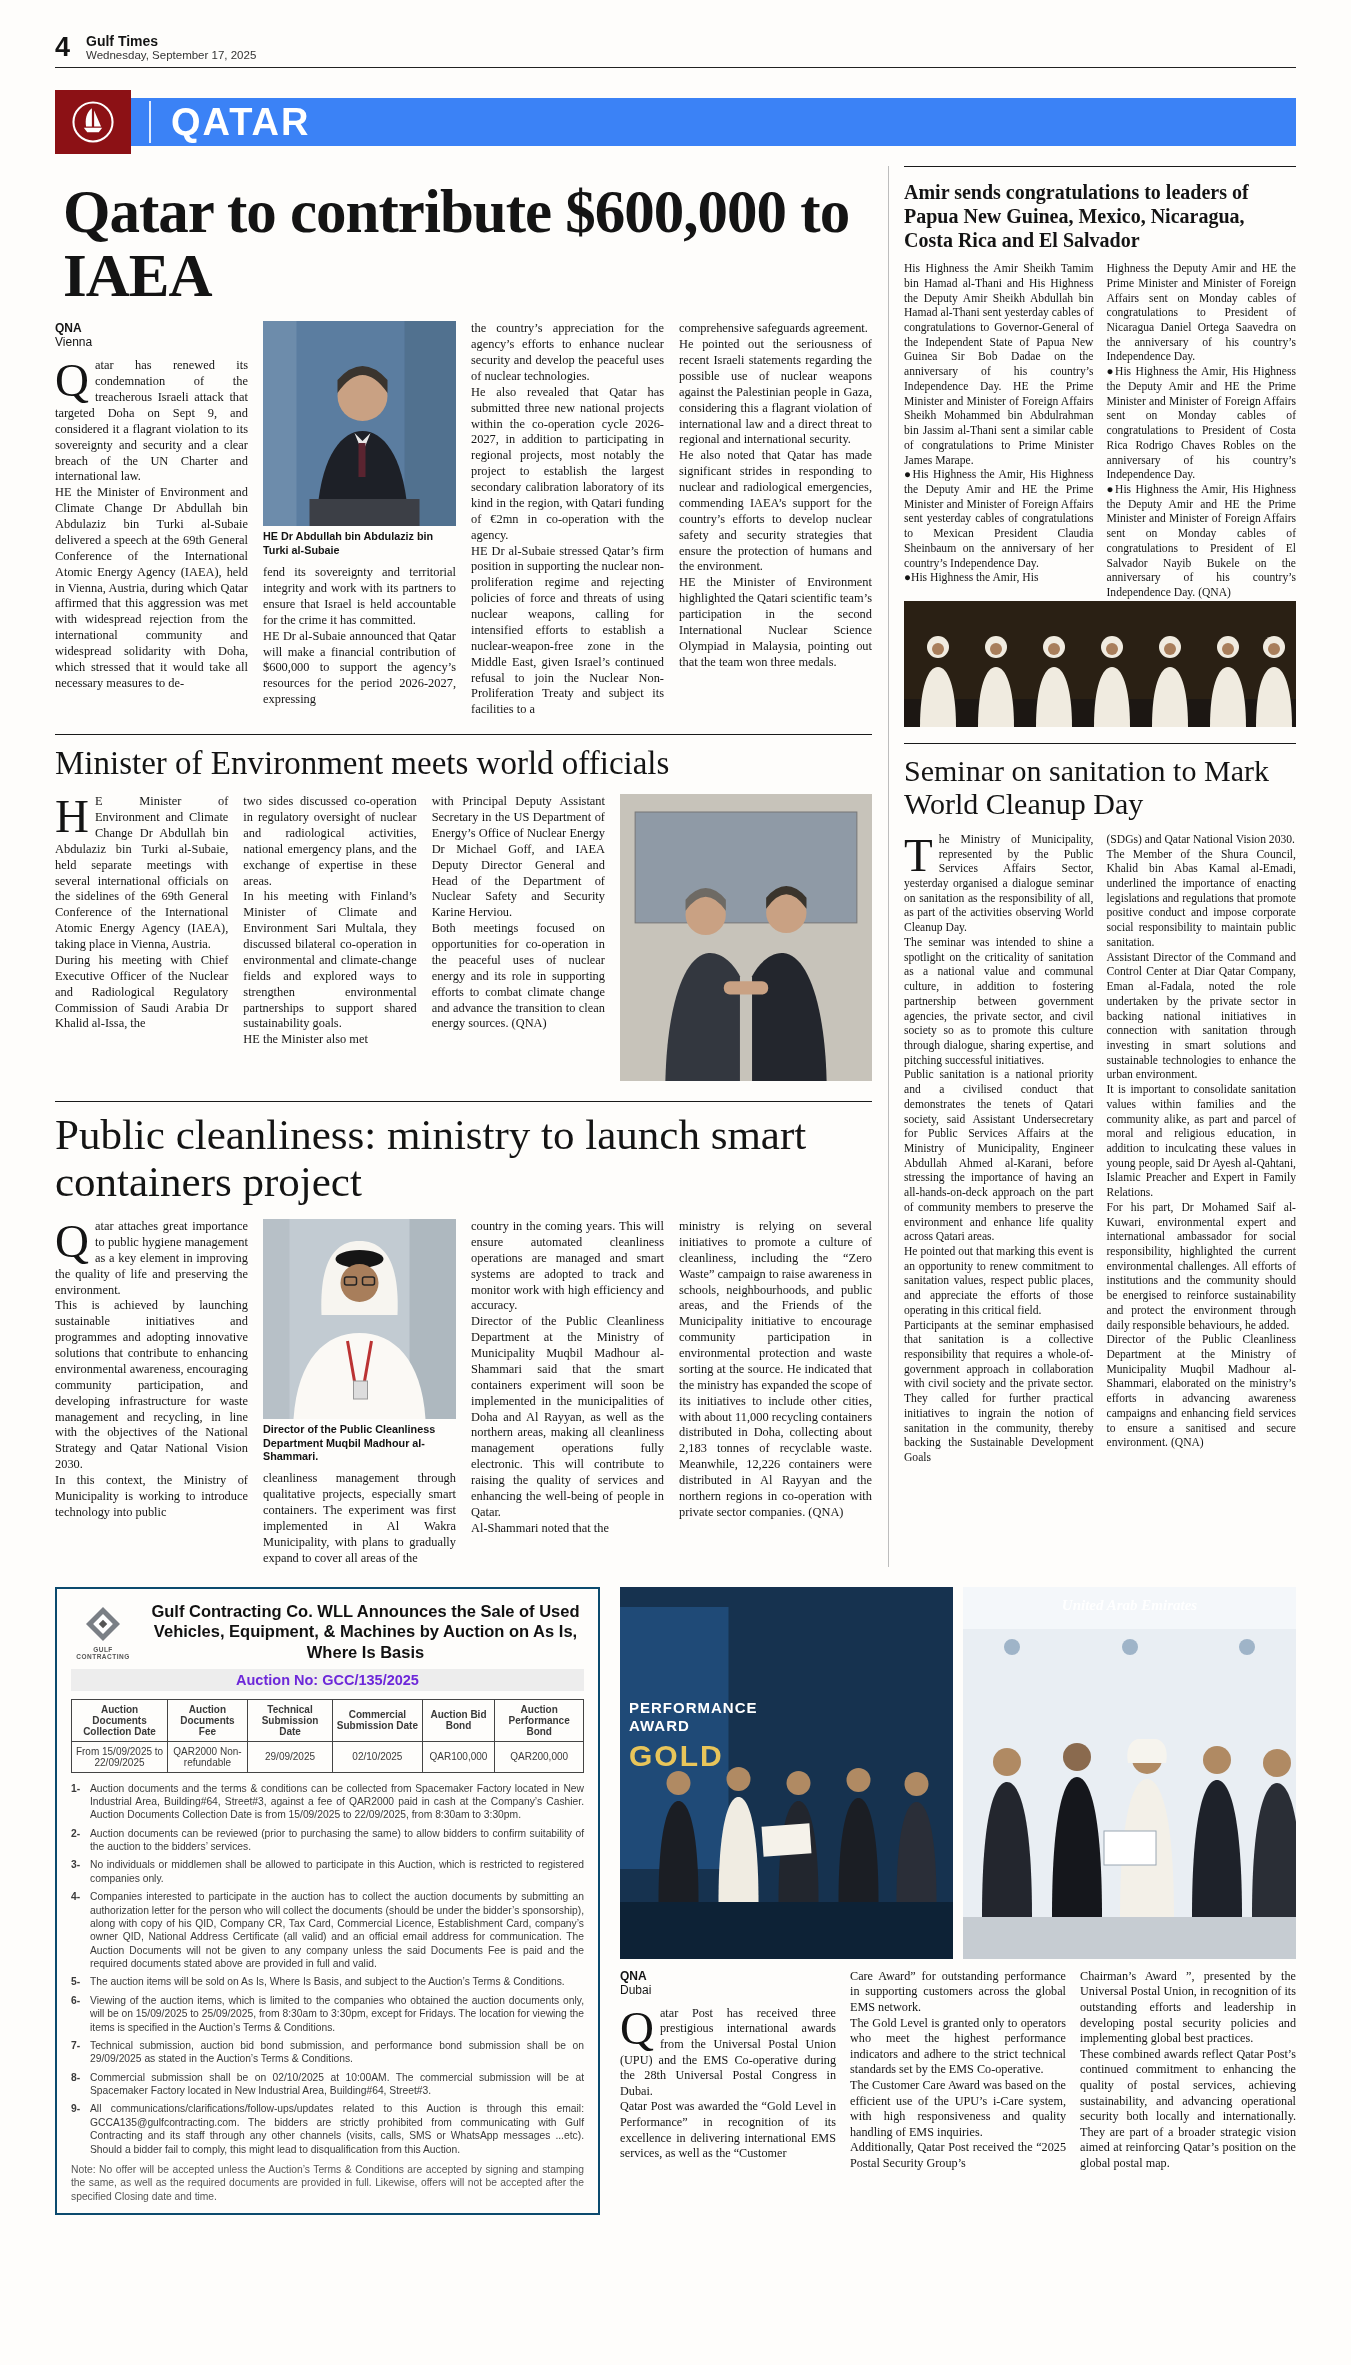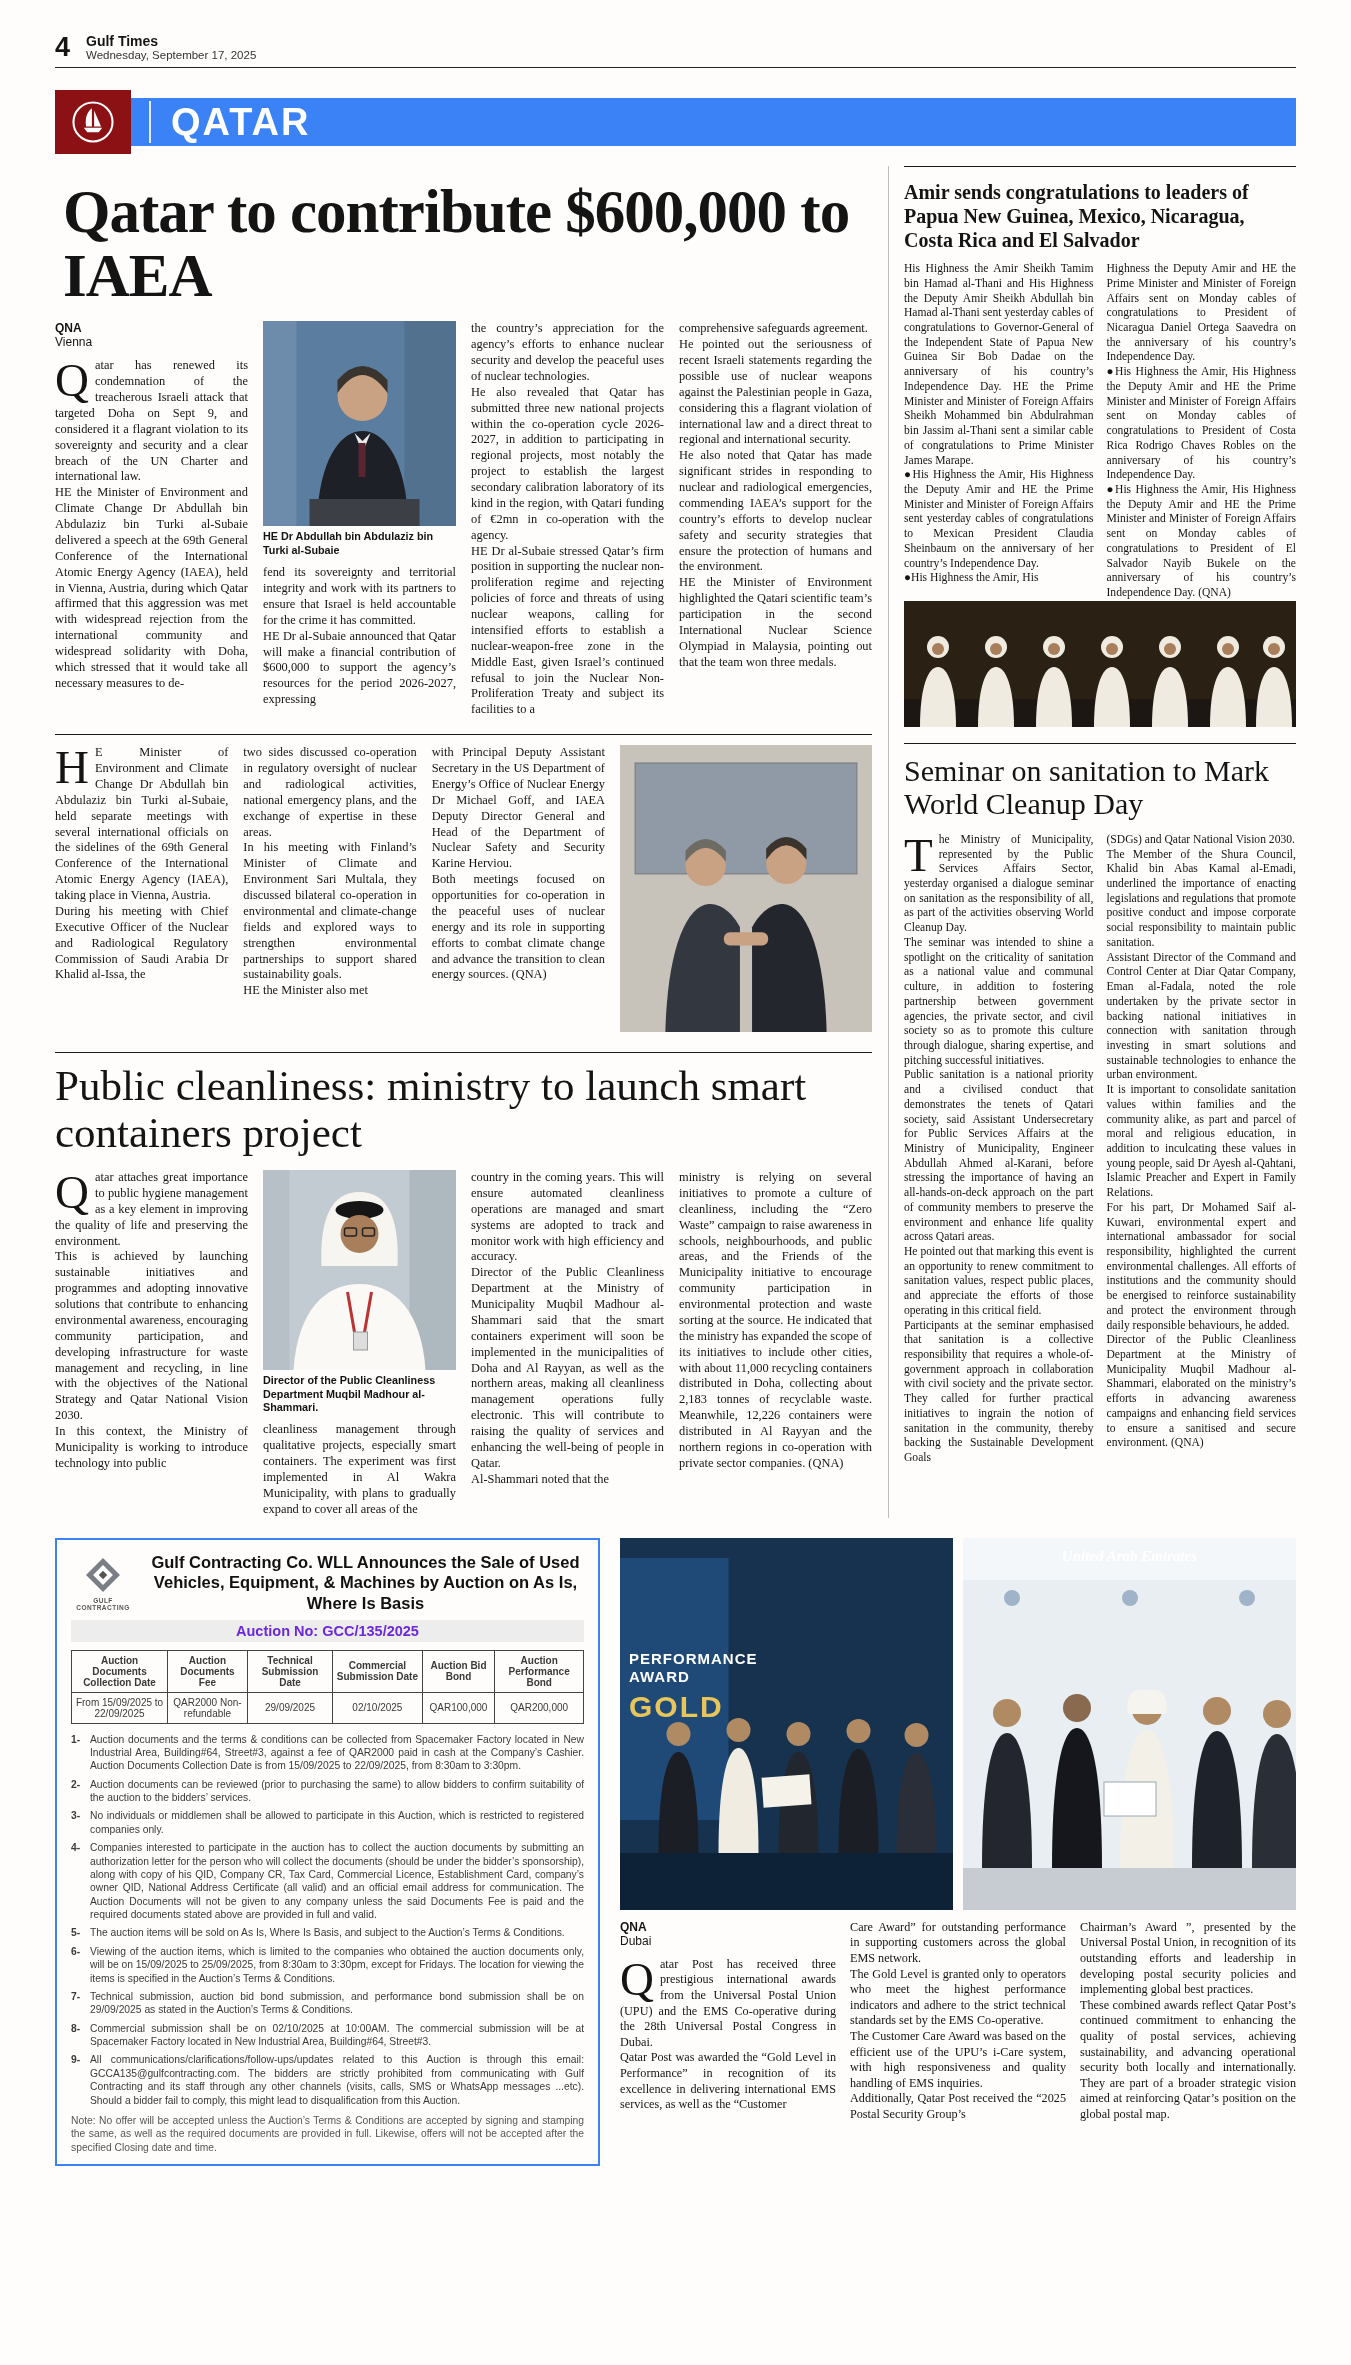--- a/index.html
+++ b/index.html
@@ -60,21 +60,21 @@
   .ph-amir { height:126px; margin:10px 0 2px; }
   .ph-minister { height:287px; }
   .ph-sham { height:200px; }
   .qpost-photos { display:grid; grid-template-columns:1fr 1fr; gap:10px; }
   .ph-award, .ph-backdrop { height:372px; }
   .ph-label1 { position:absolute; left:9px; top:112px; width:100px; color:#ffffff; font-family:"Liberation Sans",sans-serif; font-weight:bold; font-size:15px; letter-spacing:1px; line-height:1.2; }
   .ph-label2 { position:absolute; left:9px; top:152px; color:#e8c55a; font-family:"Liberation Sans",sans-serif; font-weight:bold; font-size:30px; letter-spacing:2px; }
   .ph-label3 { position:absolute; top:10px; left:0; right:0; text-align:center; color:#ffffff; font-style:italic; font-weight:bold; font-size:15px; }
 
   
-  .auction { border:2px solid #3b82f6; padding:12px 14px 10px; font-family:"Liberation Sans",sans-serif; color:#3a3a3a; align-self:start; }
+  .auction { border:2px solid #0c4a6e; padding:12px 14px 10px; font-family:"Liberation Sans",sans-serif; color:#3a3a3a; align-self:start; }
   .auction-head { display:flex; gap:12px; align-items:center; margin-bottom:6px; }
   .auction-logo { flex:0 0 64px; text-align:center; }
   .auction-logo svg { width:40px; height:40px; display:block; margin:0 auto 2px; }
   .auction-logo-cap { font-size:6.5px; font-weight:bold; letter-spacing:.5px; color:#555; }
   .auction-title { flex:1; text-align:center; font-weight:bold; font-size:16.5px; line-height:1.25; color:#111; }
   .auction-no { text-align:center; font-weight:bold; font-size:14.5px; color:#6d28d9; background:#ededed; padding:3px 0; margin-bottom:8px; }
   .auction table { width:100%; border-collapse:collapse; margin-bottom:9px; }
   .auction th, .auction td { border:1px solid #444; font-size:10px; padding:4px 3px; text-align:center; vertical-align:middle; }
   .auction th { font-weight:bold; }
   .auction ol { list-style:none; counter-reset:term; }
@@ -149,20 +149,21 @@
           <div class="body">comprehensive safeguards agreement.
 He pointed out the seriousness of recent Israeli statements regarding the possible use of nuclear weapons against the Palestinian people in Gaza, considering this a flagrant violation of international law and a direct threat to regional and international security.
 He also noted that Qatar has made significant strides in responding to nuclear and radiological emergencies, commending IAEA’s support for the country’s efforts to develop nuclear safety and security strategies that ensure the protection of humans and the environment.
 HE the Minister of Environment highlighted the Qatari scientific team’s participation in the second International Nuclear Science Olympiad in Malaysia, pointing out that the team won three medals.</div>
         </div>
       </article>
 
       <hr class="rule">
 
       <article>
+        <h2 class="h-minister">Minister of Environment meets world officials</h2>
         <div class="minister-grid">
           <div class="body"><span class="dropcap">H</span><span>E Minister of Environment and Climate Change Dr Abdullah bin Abdulaziz bin Turki al-Subaie, held separate meetings with several international officials on the sidelines of the 69th General Conference of the International Atomic Energy Agency (IAEA), taking place in Vienna, Austria.
 During his meeting with Chief Executive Officer of the Nuclear and Radiological Regulatory Commission of Saudi Arabia Dr Khalid al-Issa, the</span></div>
           <div class="body">two sides discussed co-operation in regulatory oversight of nuclear and radiological activities, national emergency plans, and the exchange of expertise in these areas.
 In his meeting with Finland’s Minister of Climate and Environment Sari Multala, they discussed bilateral co-operation in environmental and climate-change fields and explored ways to strengthen environmental partnerships to support shared sustainability goals.
 HE the Minister also met</div>
           <div class="body">with Principal Deputy Assistant Secretary in the US Department of Energy’s Office of Nuclear Energy Dr Michael Goff, and IAEA Deputy Director General and Head of the Department of Nuclear Safety and Security Karine Herviou.
 Both meetings focused on opportunities for co-operation in the peaceful uses of nuclear energy and its role in supporting efforts to combat climate change and advance the transition to clean energy sources. (QNA)</div>
           <figure class="photo ph-minister">
             <svg viewBox="0 0 250 285" preserveAspectRatio="xMidYMid slice" aria-hidden="true">

